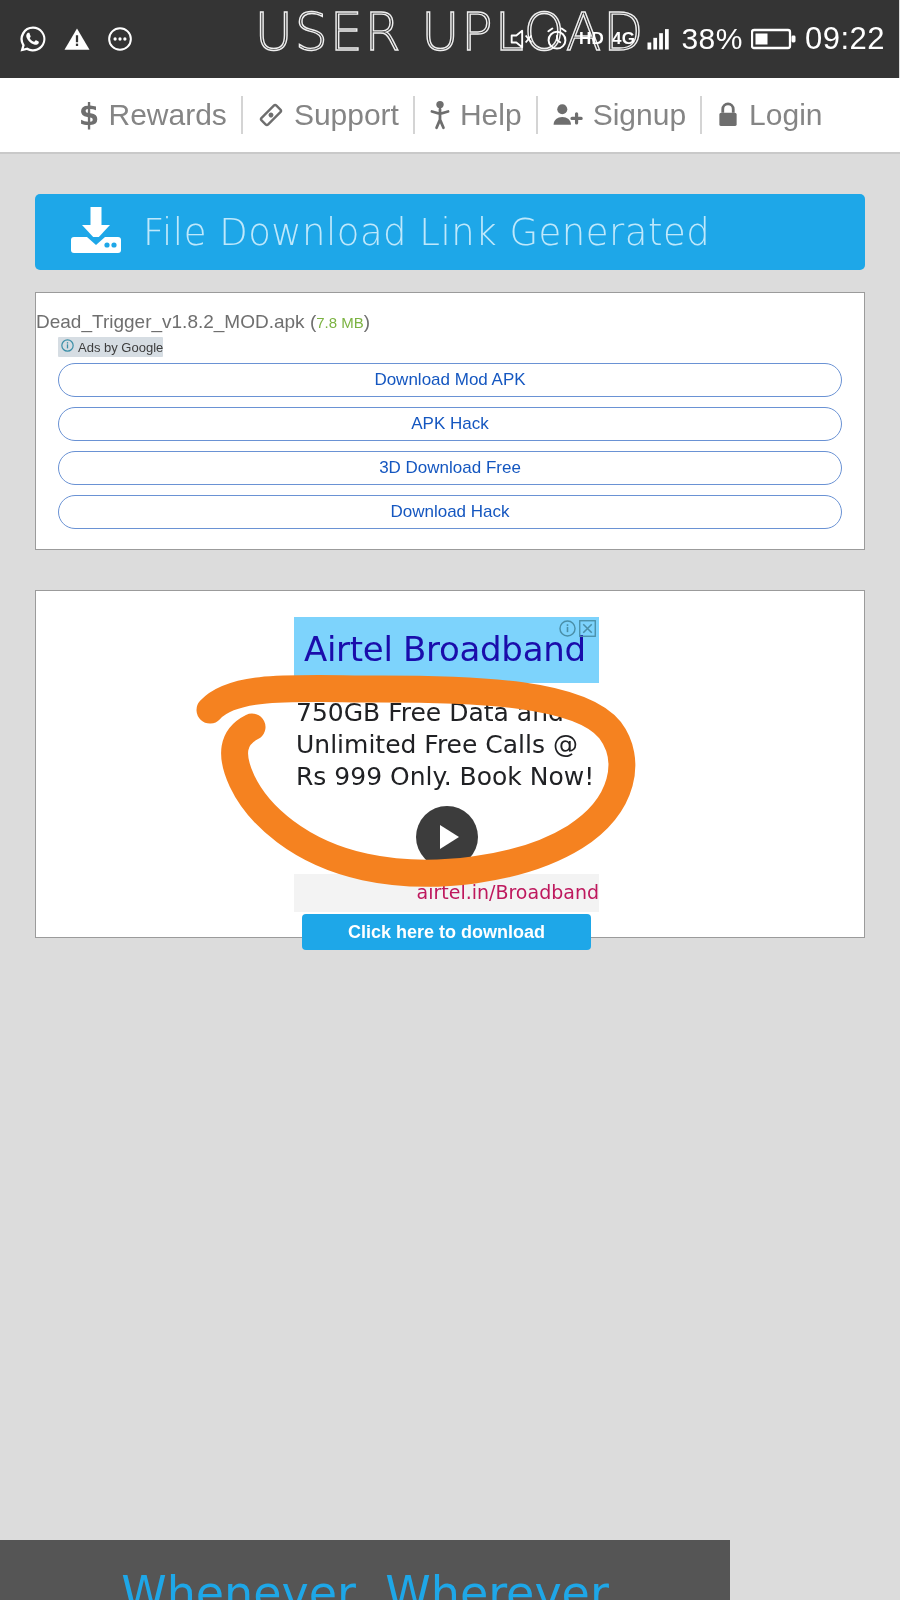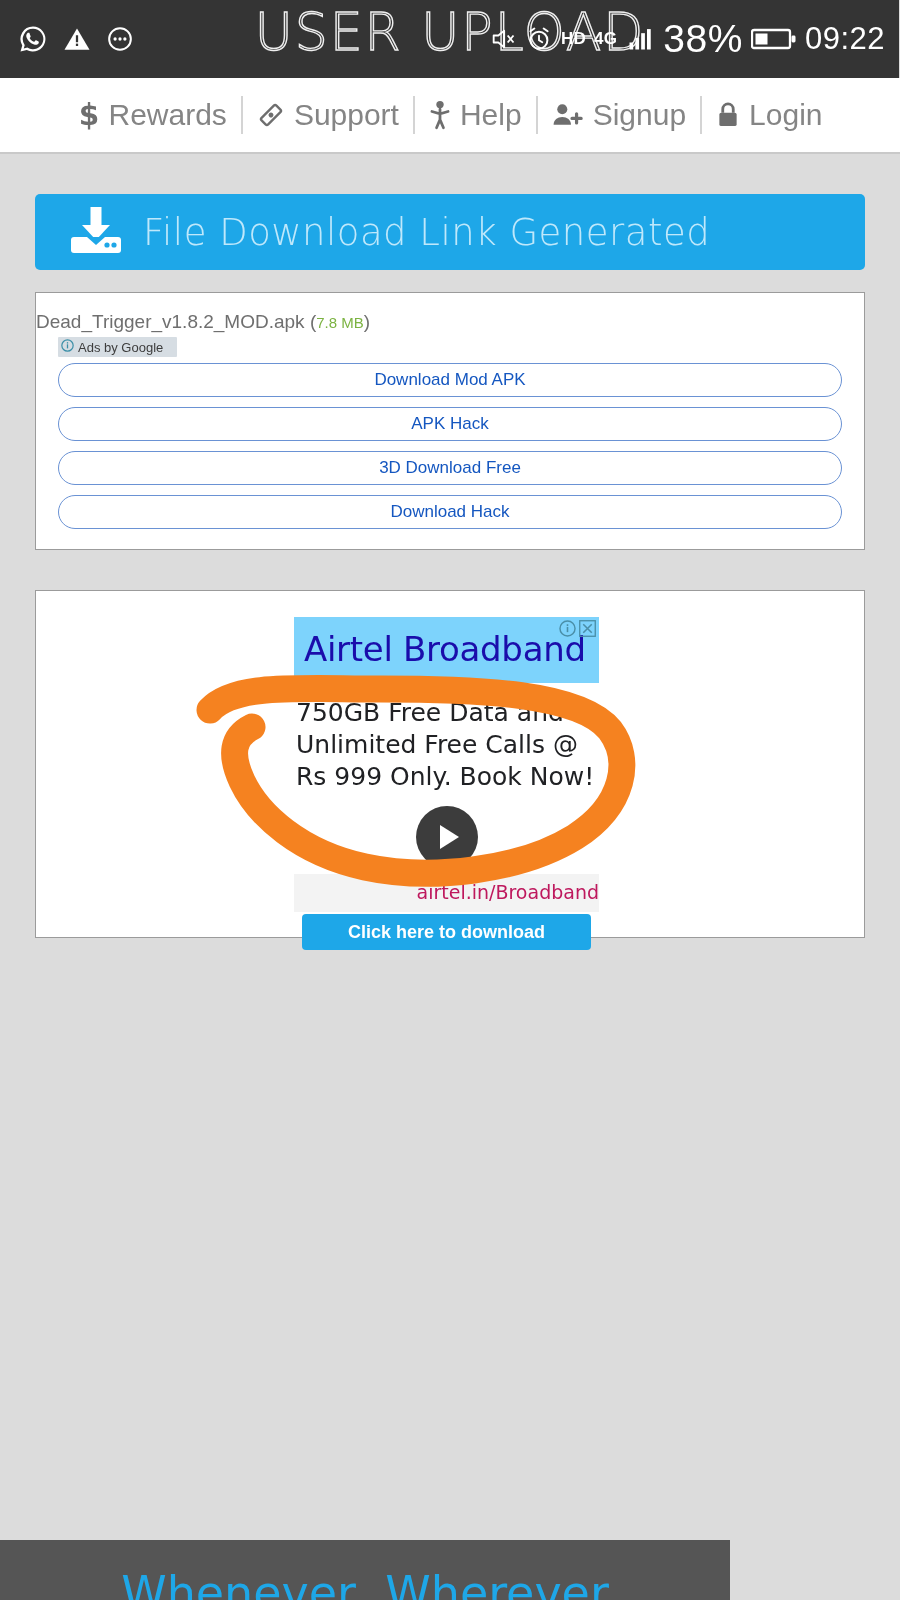--- a/index.html
+++ b/index.html
@@ -18,21 +18,21 @@
     background: #343434;
     display: flex; align-items: center;
     color: #ffffff;
   }
   .sb-left { display: flex; align-items: center; gap: 14px; padding-left: 18px; }
   .sb-right {
     position: absolute; right: 14px; top: 0; height: 78px;
     display: flex; align-items: center; gap: 8px;
   }
   .sb-ico { display: inline-flex; align-items: center; justify-content: center; }
-  .sb-battery-txt { font-size: 39px; font-weight: 500; letter-spacing: .5px; }
+  .sb-battery-txt { font-size: 30px; font-weight: 500; letter-spacing: .5px; }
   .sb-clock { font-size: 31px; font-weight: 500; letter-spacing: .5px; }
   .sb-label { font-size: 17px; font-weight: 700; letter-spacing: .3px; }
 
   .watermark {
     position: absolute; top: 2px; left: 0; width: 900px;
     text-align: center;
     font-size: 52px;
     letter-spacing: 2px;
     color: transparent;
     -webkit-text-stroke: 1.4px rgba(255,255,255,.92);
@@ -92,21 +92,21 @@
     font-size: 19px;
     color: #6f6f6f;
   }
   .file-size { color: #7cb342; font-size: 15px; }
 
   .ads-badge {
     display: inline-flex; align-items: center; gap: 4px;
     background: #d6dde3;
     color: #3d3d3d;
     font-size: 13px;
-    padding: 2px 14px 2px 3px;
+    padding: 2px 0 2px 3px;
     margin: 2px 0 0 22px;
     border-radius: 1px;
   }
 
   .ad-links {
     display: grid;
     grid-template-columns: 1fr;
     gap: 10px 22px;
     padding: 6px 22px 20px 22px;
   }

